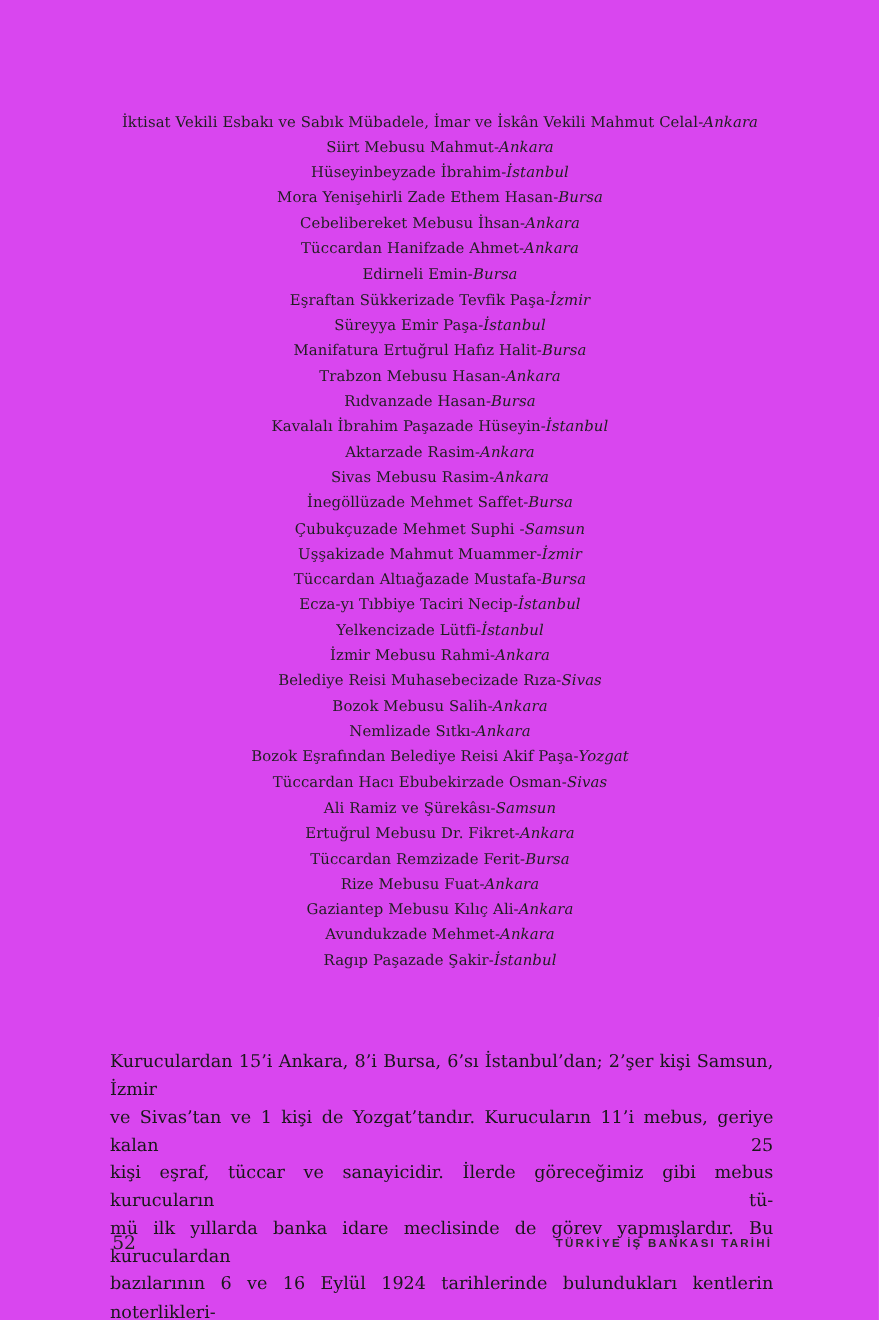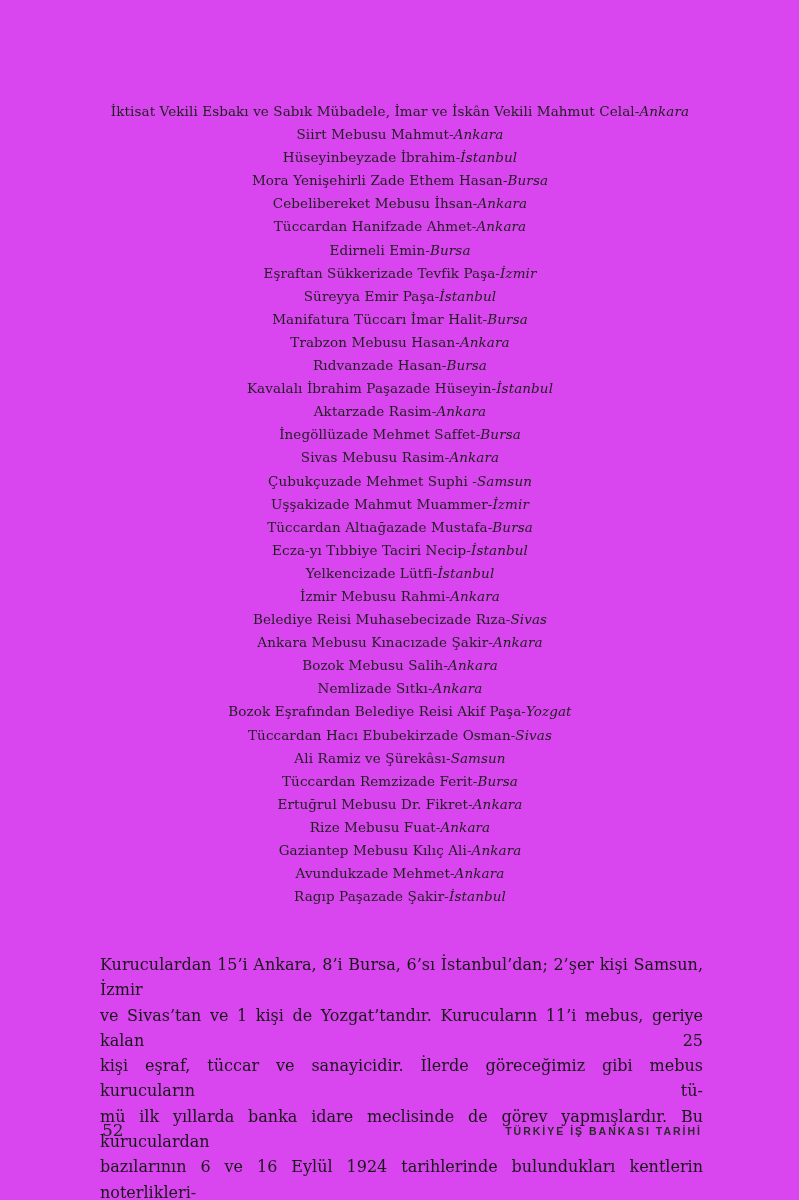--- a/index.html
+++ b/index.html
@@ -82,64 +82,63 @@
     <div class="founder-line"><span class="founder-name">Cebelibereket Mebusu İhsan-</span><span class="founder-city">Ankara</span></div>
 
     <div class="founder-line"><span class="founder-name">Tüccardan Hanifzade Ahmet-</span><span class="founder-city">Ankara</span></div>
 
     <div class="founder-line"><span class="founder-name">Edirneli Emin-</span><span class="founder-city">Bursa</span></div>
 
     <div class="founder-line"><span class="founder-name">Eşraftan Sükkerizade Tevfik Paşa-</span><span class="founder-city">İzmir</span></div>
 
     <div class="founder-line"><span class="founder-name">Süreyya Emir Paşa-</span><span class="founder-city">İstanbul</span></div>
 
-    <div class="founder-line"><span class="founder-name">Manifatura Tüccarı İmar Halit-</span><span class="founder-city">Bursa</span></div>
+    <div class="founder-line"><span class="founder-name">Manifatura Ertuğrul Hafız Halit-</span><span class="founder-city">Bursa</span></div>
 
     <div class="founder-line"><span class="founder-name">Trabzon Mebusu Hasan-</span><span class="founder-city">Ankara</span></div>
 
     <div class="founder-line"><span class="founder-name">Rıdvanzade Hasan-</span><span class="founder-city">Bursa</span></div>
 
     <div class="founder-line"><span class="founder-name">Kavalalı İbrahim Paşazade Hüseyin-</span><span class="founder-city">İstanbul</span></div>
 
     <div class="founder-line"><span class="founder-name">Aktarzade Rasim-</span><span class="founder-city">Ankara</span></div>
 
+    <div class="founder-line"><span class="founder-name">Sivas Mebusu Rasim-</span><span class="founder-city">Ankara</span></div>
+
     <div class="founder-line"><span class="founder-name">İnegöllüzade Mehmet Saffet-</span><span class="founder-city">Bursa</span></div>
-
-    <div class="founder-line"><span class="founder-name">Sivas Mebusu Rasim-</span><span class="founder-city">Ankara</span></div>
 
     <div class="founder-line"><span class="founder-name">Çubukçuzade Mehmet Suphi -</span><span class="founder-city">Samsun</span></div>
 
 
     <div class="founder-line"><span class="founder-name">Uşşakizade Mahmut Muammer-</span><span class="founder-city">İzmir</span></div>
 
     <div class="founder-line"><span class="founder-name">Tüccardan Altıağazade Mustafa-</span><span class="founder-city">Bursa</span></div>
 
     <div class="founder-line"><span class="founder-name">Ecza-yı Tıbbiye Taciri Necip-</span><span class="founder-city">İstanbul</span></div>
 
     <div class="founder-line"><span class="founder-name">Yelkencizade Lütfi-</span><span class="founder-city">İstanbul</span></div>
 
     <div class="founder-line"><span class="founder-name">İzmir Mebusu Rahmi-</span><span class="founder-city">Ankara</span></div>
 
     <div class="founder-line"><span class="founder-name">Belediye Reisi Muhasebecizade Rıza-</span><span class="founder-city">Sivas</span></div>
 
-    <div class="founder-line"><span class="founder-name">Ankara Mebusu Kınacızade Şakir-</span><span class="founder-city">Ankara</span></div>
 
     <div class="founder-line"><span class="founder-name">Bozok Mebusu Salih-</span><span class="founder-city">Ankara</span></div>
 
     <div class="founder-line"><span class="founder-name">Nemlizade Sıtkı-</span><span class="founder-city">Ankara</span></div>
 
     <div class="founder-line"><span class="founder-name">Bozok Eşrafından Belediye Reisi Akif Paşa-</span><span class="founder-city">Yozgat</span></div>
 
     <div class="founder-line"><span class="founder-name">Tüccardan Hacı Ebubekirzade Osman-</span><span class="founder-city">Sivas</span></div>
 
     <div class="founder-line"><span class="founder-name">Ali Ramiz ve Şürekâsı-</span><span class="founder-city">Samsun</span></div>
 
+    <div class="founder-line"><span class="founder-name">Ertuğrul Mebusu Dr. Fikret-</span><span class="founder-city">Ankara</span></div>
+
     <div class="founder-line"><span class="founder-name">Tüccardan Remzizade Ferit-</span><span class="founder-city">Bursa</span></div>
-
-    <div class="founder-line"><span class="founder-name">Ertuğrul Mebusu Dr. Fikret-</span><span class="founder-city">Ankara</span></div>
 
     <div class="founder-line"><span class="founder-name">Rize Mebusu Fuat-</span><span class="founder-city">Ankara</span></div>
 
     <div class="founder-line"><span class="founder-name">Gaziantep Mebusu Kılıç Ali-</span><span class="founder-city">Ankara</span></div>
 
     <div class="founder-line"><span class="founder-name">Avundukzade Mehmet-</span><span class="founder-city">Ankara</span></div>
 
     <div class="founder-line"><span class="founder-name">Ragıp Paşazade Şakir-</span><span class="founder-city">İstanbul</span></div>
   </div>
 

